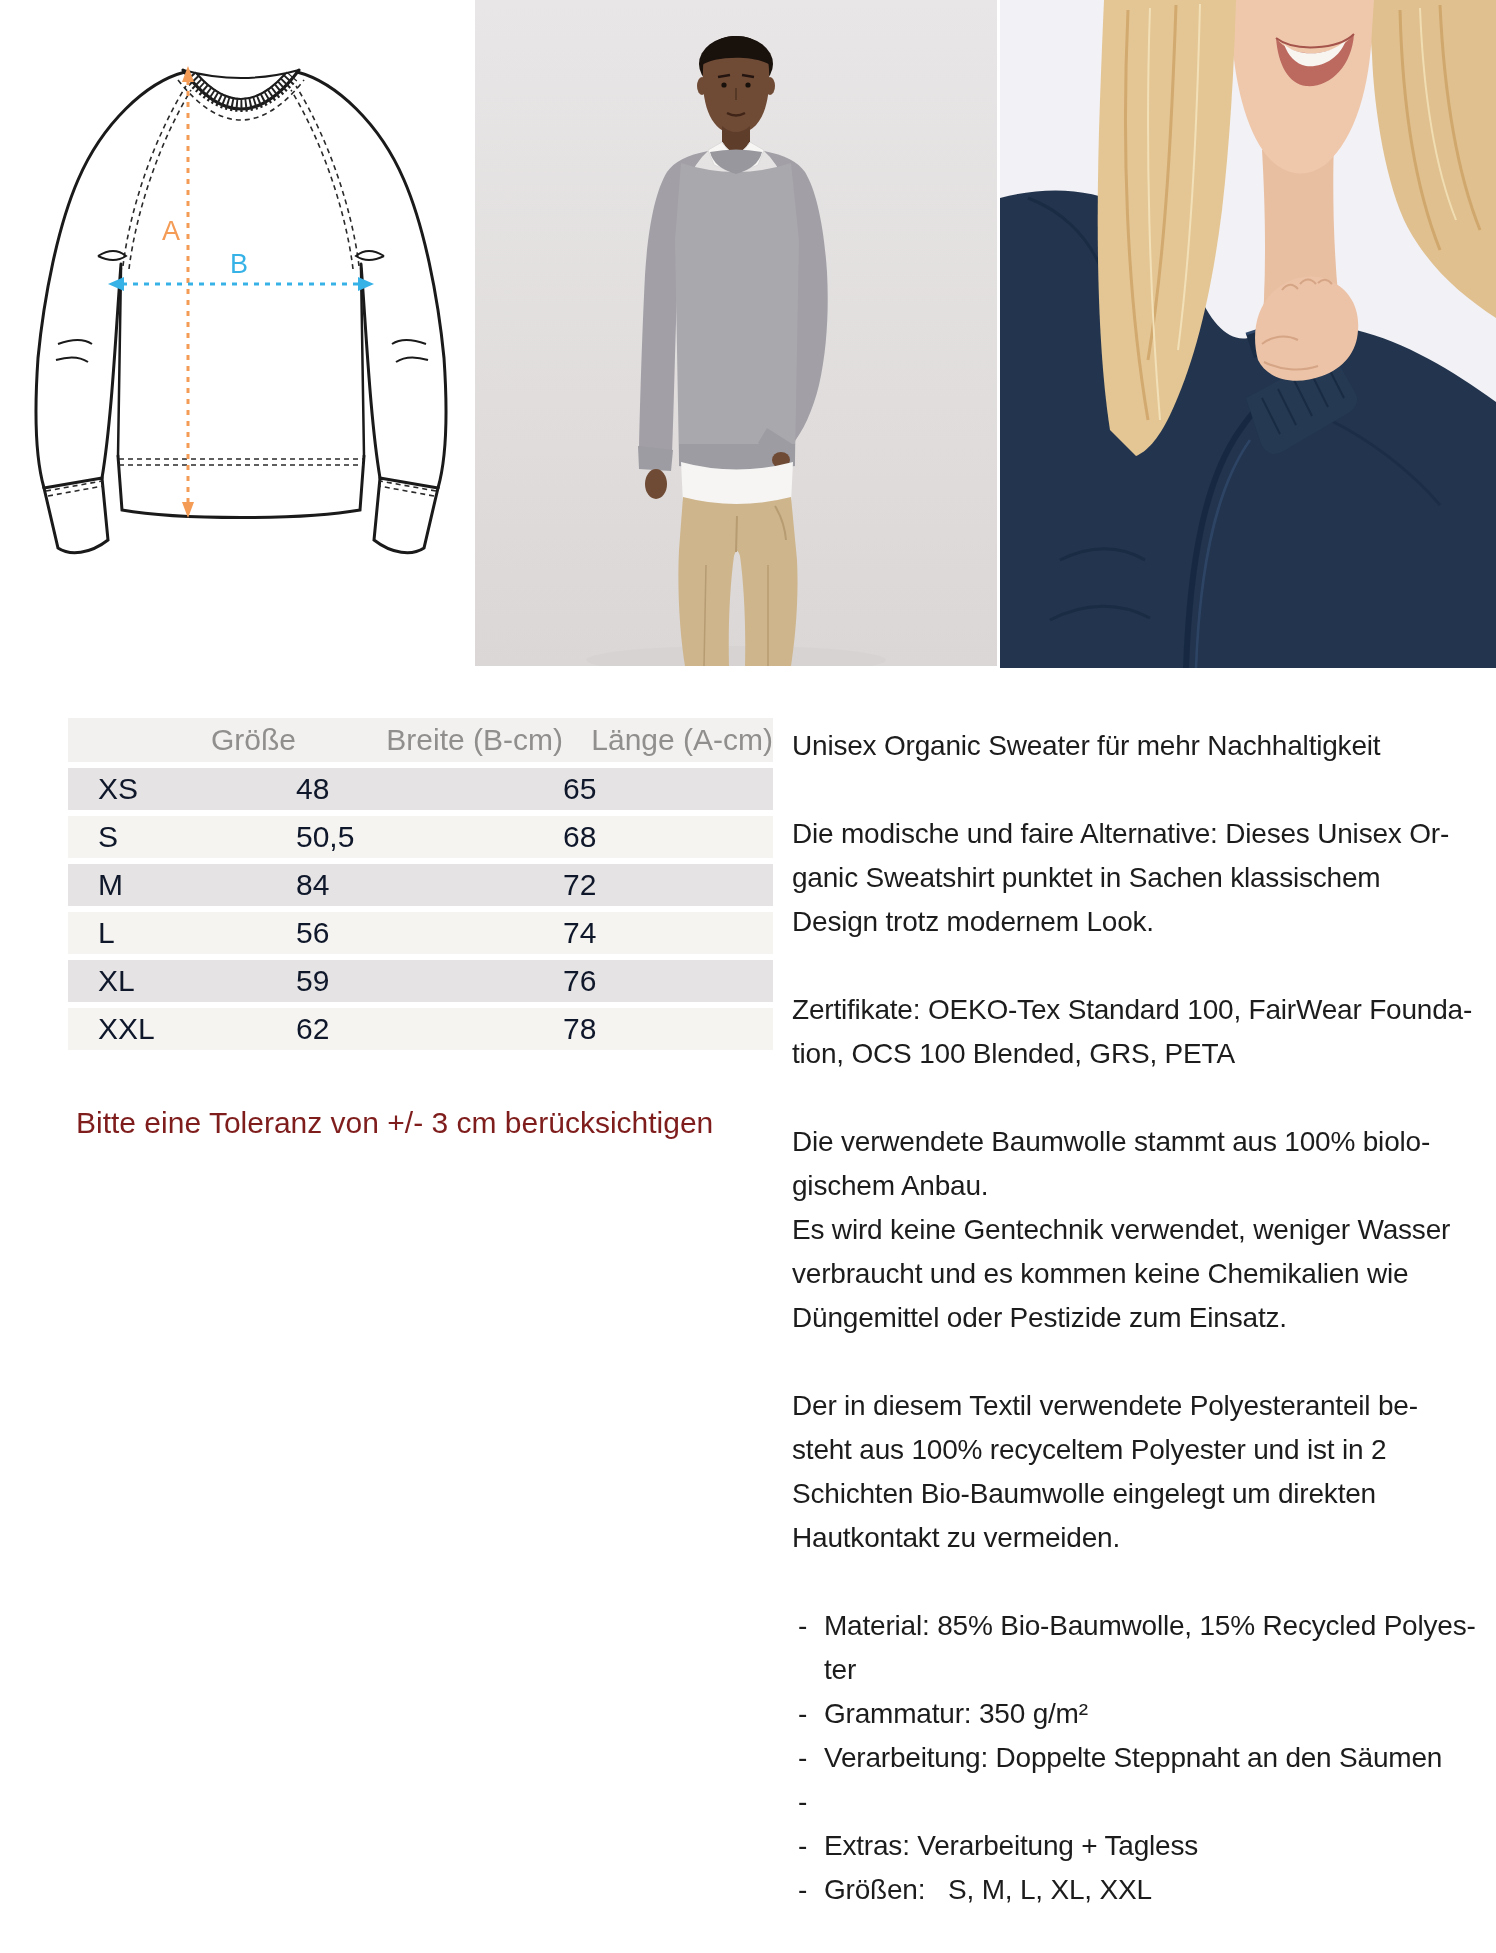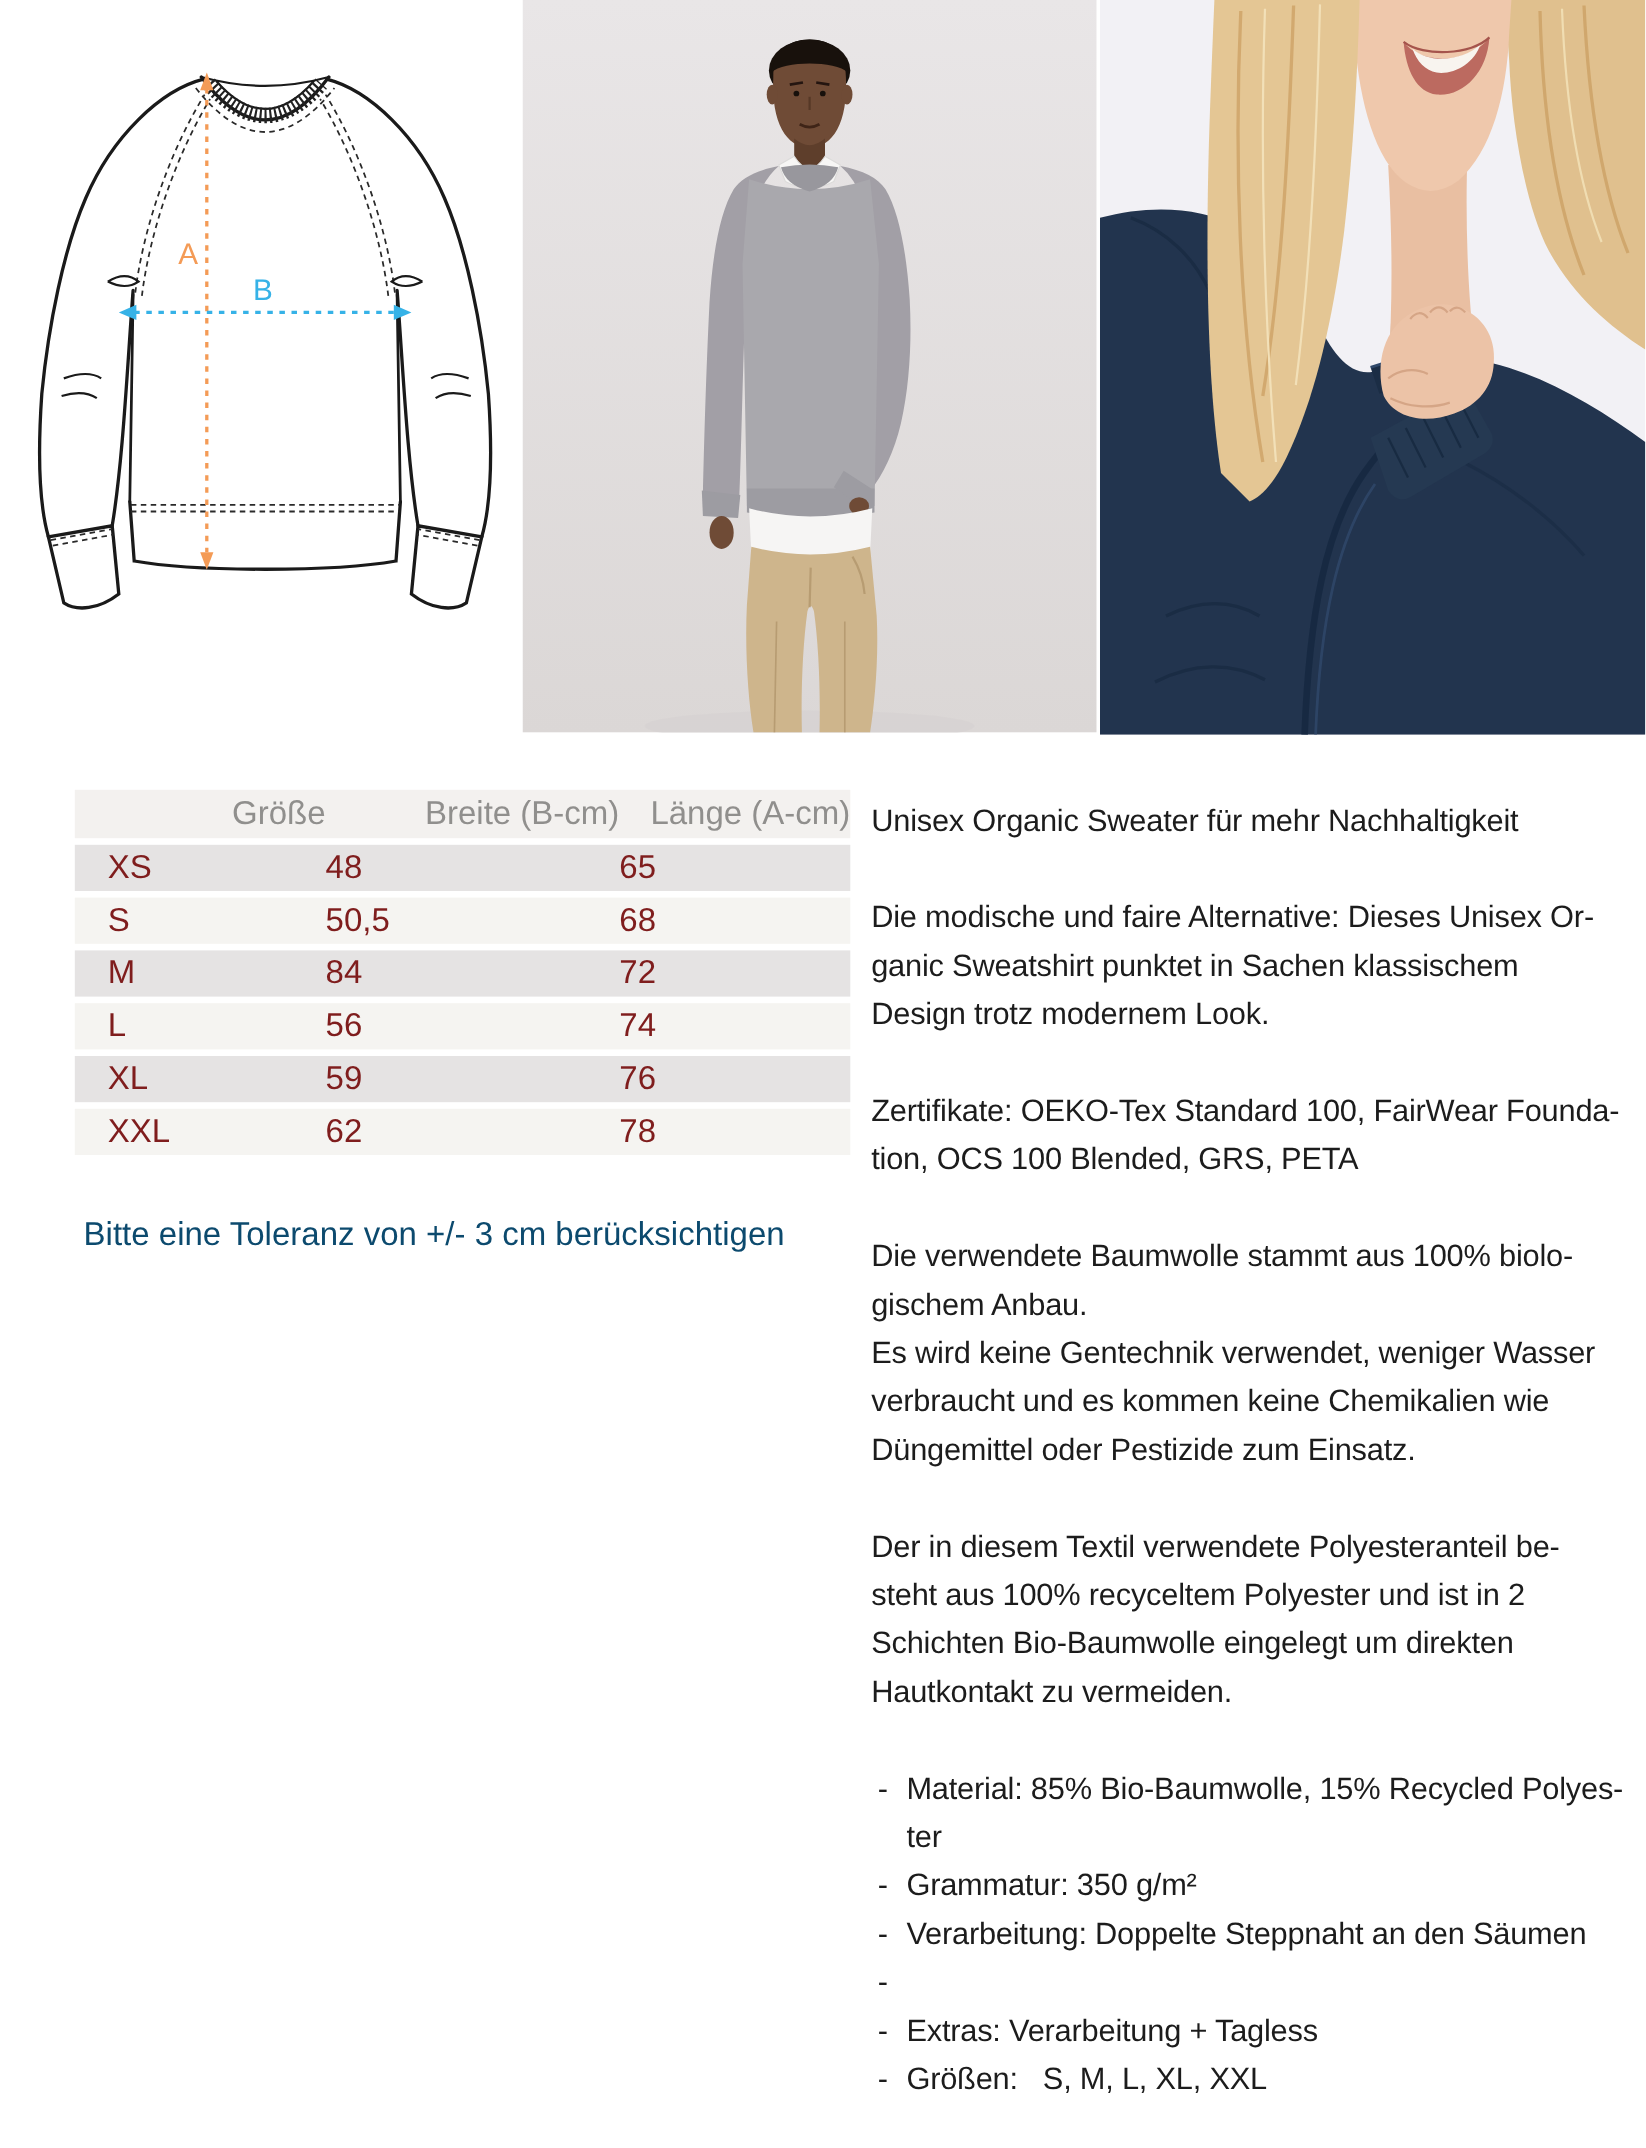--- a/index.html
+++ b/index.html
@@ -9,27 +9,27 @@
   
   .sketch-wrap{position:absolute;left:18px;top:28px;width:448px;height:536px;}
   .photo-man{position:absolute;left:475px;top:0;width:522px;height:666px;}
   .photo-woman{position:absolute;left:1000px;top:0;width:496px;height:668px;}
   .sketch-wrap svg,.photo-man svg,.photo-woman svg{display:block;width:100%;height:100%;}
 
   
   .size-table{position:absolute;left:68px;top:718px;width:705px;font-size:30px;}
   .t-row{display:grid;grid-template-columns:228px 267px 210px;align-items:center;}
   .t-head{height:44px;background:#f3f1ef;color:#908f8d;text-align:right;}
-  .t-body-row{height:42px;margin-top:6px;color:#7f1d1d;}
+  .t-body-row{height:42px;margin-top:6px;color:#0f172a;}
   .t-dark{background:#e5e3e3;}
   .t-light{background:#f5f4f1;}
   .t-cell{padding-left:0;white-space:pre;}
   .t-cell.first{padding-left:30px;}
 
-  .tolerance-note{position:absolute;left:76px;top:1100px;font-size:30px;line-height:45px;color:#0c4a6e;}
+  .tolerance-note{position:absolute;left:76px;top:1100px;font-size:30px;line-height:45px;color:#7f1d1d;}
 
   
   .description{position:absolute;left:792px;top:724px;width:700px;
                font-size:28px;line-height:44px;letter-spacing:-0.2px;color:#1c1c1c;}
   .description p{margin:0 0 44px 0;white-space:pre;}
   .bullets{margin:0;}
   .bullet{display:flex;align-items:flex-start;padding-left:6px;}
   .bullet .dash{flex:0 0 26px;}
   .bullet .btext{white-space:pre;}
 </style>

